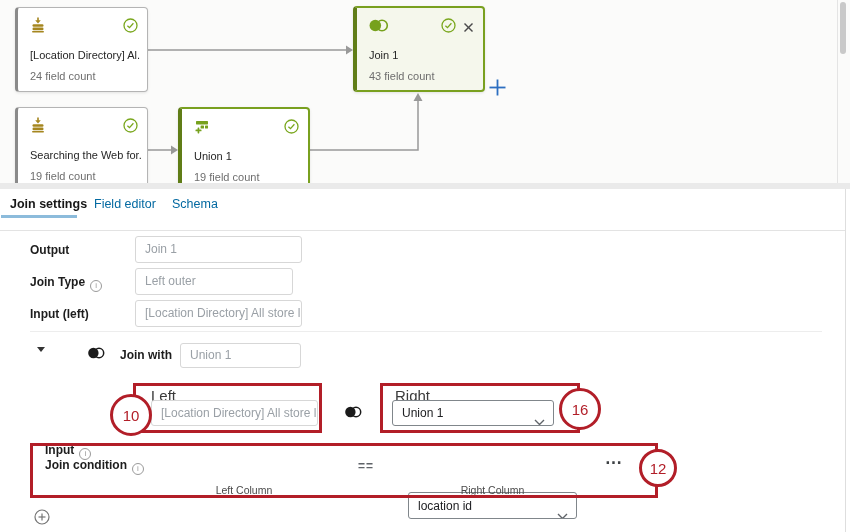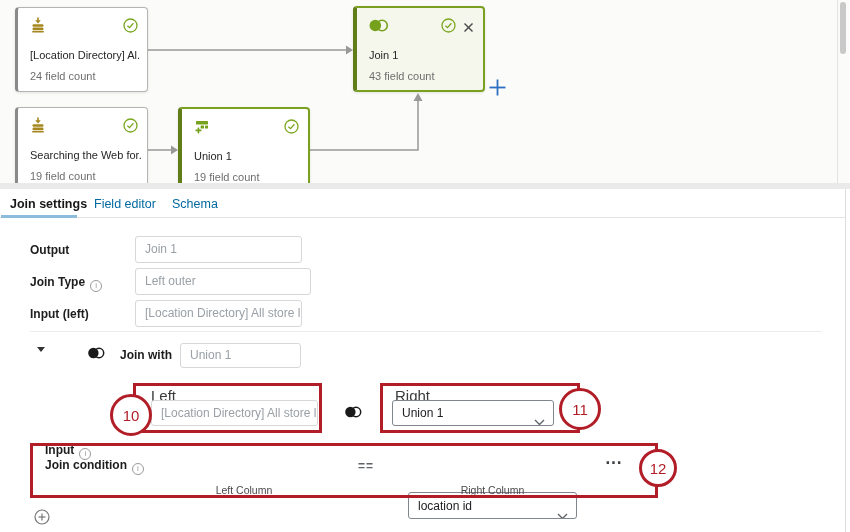--- a/index.html
+++ b/index.html
@@ -21,21 +21,21 @@
   #add-node { position:absolute; left:489px; top:79px; z-index:2; cursor:pointer; }
   #canvas-scroll-track { position:absolute; left:837px; top:0; width:1px; height:183px; background:#e4e4e4; z-index:3; }
   #canvas-scroll-thumb { position:absolute; left:840px; top:2px; width:6px; height:52px; border-radius:3px; background:#c9c9c9; z-index:3; }
 
   
   #band { position:absolute; left:0; top:183px; width:850px; height:6px; background:#eaeaea; }
 
   
   #panel { position:absolute; left:0; top:189px; width:850px; height:343px; background:#fff; }
   #panel-right-border { position:absolute; left:845px; top:189px; width:1px; height:343px; background:#dedede; }
-  #tabbar { position:absolute; left:0; top:189px; width:845px; height:29px; background:#fff; border-bottom:1px solid #e3e3e3; }
+  #tabbar { position:absolute; left:0; top:189px; width:845px; height:42px; background:#fff; border-bottom:1px solid #e3e3e3; }
   .tab { position:absolute; top:8px; font-size:12.5px; color:#0369a1; cursor:pointer; white-space:nowrap; }
   .tab.active { color:#171717; font-weight:700; }
   #tab-underline { position:absolute; left:1px; top:26px; width:76px; height:3px; background:#8cbbdb; }
 
   .flabel { position:absolute; font-size:12px; font-weight:700; color:#1d1d1d; white-space:nowrap; }
   .sublabel { position:absolute; font-size:15px; color:#3a3a3a; white-space:nowrap; }
   .caption { position:absolute; font-size:10.5px; color:#4a4a4a; text-align:center; white-space:nowrap; }
   .input-dis { position:absolute; background:#fff; border:1px solid #d7d7d7; border-radius:3px; font-size:12px; color:#9aa0a6; line-height:24px; padding:0 9px; white-space:nowrap; overflow:hidden; }
   .dropdown { position:absolute; background:#fff; border:1px solid #80868b; border-radius:3px; font-size:12px; color:#202124; line-height:25px; padding:0 24px 0 9px; white-space:nowrap; overflow:hidden; cursor:pointer; }
   .dd-chev { position:absolute; right:8px; top:50%; margin-top:-3px; }
@@ -186,21 +186,21 @@
     <span class="tab active" style="left:10px;">Join settings</span>
     <span class="tab" style="left:94px;">Field editor</span>
     <span class="tab" style="left:172px;">Schema</span>
     <span id="tab-underline"></span>
   </div>
 
   <span class="flabel" style="left:30px; top:243px;">Output</span>
   <div class="input-dis" style="left:135px; top:236px; width:167px; height:27px;">Join 1</div>
 
   <span class="flabel" style="left:30px; top:275px;"><span>Join Type</span><span class="info-badge">i</span></span>
-  <div class="input-dis" style="left:135px; top:268px; width:176px; height:27px;">Left outer</div>
+  <div class="input-dis" style="left:135px; top:268px; width:158px; height:27px;">Left outer</div>
 
   <span class="flabel" style="left:30px; top:307px;">Input (left)</span>
   <div class="input-dis" style="left:135px; top:300px; width:167px; height:27px;">[Location Directory] All store locatior</div>
 
   <div class="divider"></div>
 
   <span class="collapse-tri" style="left:37px; top:347px;"></span>
   <span style="position:absolute; left:88px; top:345px;">
     <svg width="17" height="12" viewBox="0 0 17 12">
         <circle cx="11" cy="6" r="4.7" fill="none" stroke="#1a1a1a" stroke-width="1.5"></circle>
@@ -255,18 +255,18 @@
         <circle cx="8" cy="8" r="7" fill="none" stroke="#757575" stroke-width="1.2"></circle>
         <line x1="8" y1="4.5" x2="8" y2="11.5" stroke="#757575" stroke-width="1.2"></line>
         <line x1="4.5" y1="8" x2="11.5" y2="8" stroke="#757575" stroke-width="1.2"></line>
       </svg>
   </span>
 
   <div class="ann-box" style="left:133px; top:383px; width:189px; height:50px;"></div>
   <div class="ann-circle" style="left:110px; top:394px; width:42px; height:42px;">10</div>
 
   <div class="ann-box" style="left:380px; top:383px; width:200px; height:50px;"></div>
-  <div class="ann-circle" style="left:559px; top:388px; width:42px; height:42px;">11</div>
+  <div class="ann-circle" style="left:559px; top:388px; width:42px; height:42px;">16</div>
 
   <div class="ann-box" style="left:30px; top:443px; width:628px; height:55px;"></div>
   <div class="ann-circle" style="left:639px; top:449px; width:38px; height:38px;">12</div>
 
 </div>
 
 </body></html>

